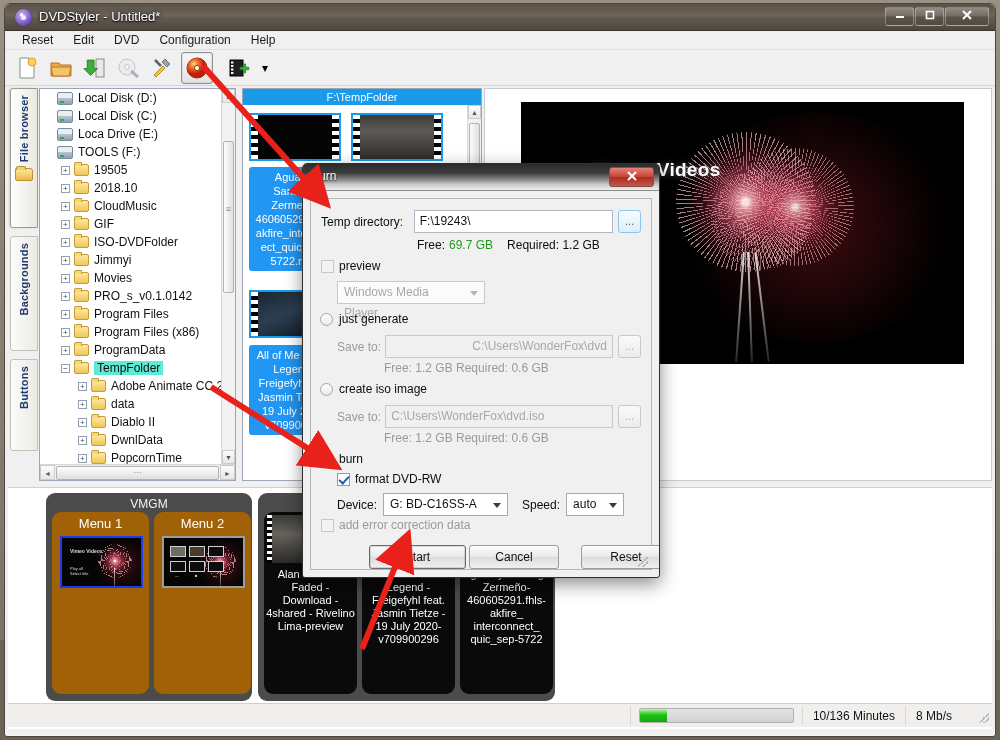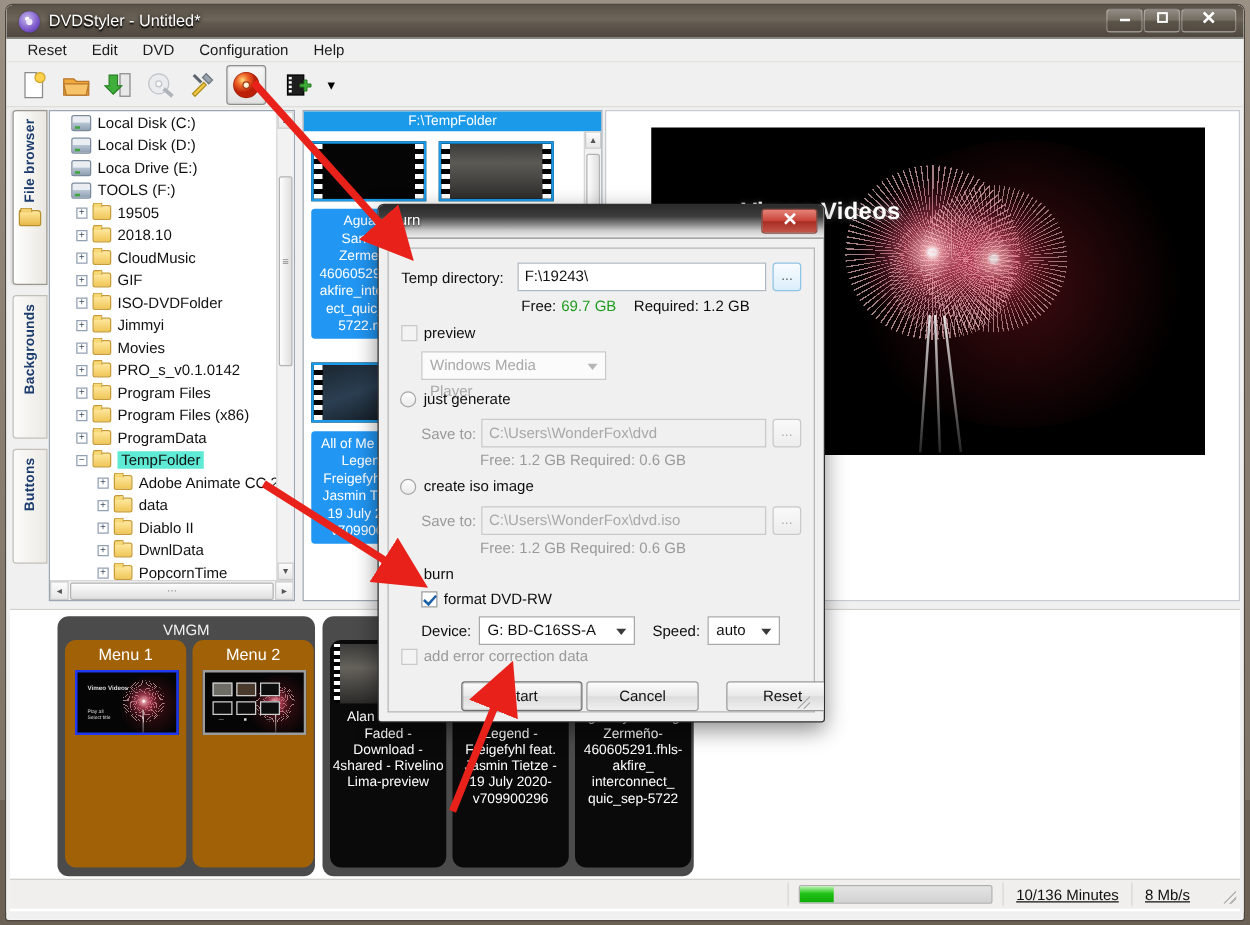--- a/index.html
+++ b/index.html
@@ -293,21 +293,21 @@
     color:#f2f2f2; font-size:12px;
   }
 
   
   .statusbar {
     position:absolute; left:3px; bottom:3px; right:3px; height:24px;
     background:#f0efed; border-top:1px solid #d2d0cc;
     display:flex; align-items:center; justify-content:flex-end;
   }
   .status-sep { width:1px; align-self:stretch; background:#d9d7d3; margin:2px 0; }
-  .status-cell { padding:0 10px; font-size:12px; color:#111; line-height:24px;text-decoration:underline; }
+  .status-cell { padding:0 10px; font-size:12px; color:#111; line-height:24px; }
   .progress-outer {
     width:155px; height:15px; margin:0 8px;
     border:1px solid #b0b0b0; border-radius:2px;
     background: linear-gradient(180deg,#e4e4e4,#d2d2d2);
     overflow:hidden;
   }
   .progress-fill {
     height:100%; width:18%;
     background: linear-gradient(180deg,#b9f7b0,#23c217 45%, #0faa07);
   }
@@ -517,26 +517,26 @@
         <div class="vtab" style="height:92px; margin-top:8px;">
           <div class="vlabel">Buttons</div>
         </div>
       </div>
 
       <div class="tree-panel">
         <div class="tree-rows" id="tree-rows">
             <div class="trow" style="padding-left: 4px;">
               <span class="expander empty"></span>
               <span class="drive-ico"></span>
-              <span class="tlabel">Local Disk (C:)</span>
+              <span class="tlabel">Local Disk (D:)</span>
             </div>
             <div class="trow" style="padding-left: 4px;">
               <span class="expander empty"></span>
               <span class="drive-ico"></span>
-              <span class="tlabel">Local Disk (D:)</span>
+              <span class="tlabel">Local Disk (C:)</span>
             </div>
             <div class="trow" style="padding-left: 4px;">
               <span class="expander empty"></span>
               <span class="drive-ico"></span>
               <span class="tlabel">Loca Drive (E:)</span>
             </div>
             <div class="trow" style="padding-left: 4px;">
               <span class="expander empty"></span>
               <span class="drive-ico"></span>
               <span class="tlabel">TOOLS (F:)</span>
@@ -789,21 +789,21 @@
           <span>Windows Media Player</span>
           <span class="carat"></span>
         </div>
 
         <div class="row" style="left:9px; top:113px;">
           <span class="radio"></span>
           <span class="lbl">just generate</span>
         </div>
         <div class="row" style="left:26px; top:136px; right:10px;">
           <div class="lbl dim" style="width:50px;">Save to:</div>
-          <div class="txtbox dim" style="width:236px;">C:\Users\WonderFox\dvd</div>
+          <div class="txtbox dim" style="width:236px;text-align:right;">C:\Users\WonderFox\dvd</div>
           <div class="btn-dots dim" style="margin-left:5px;">...</div>
         </div>
         <div class="row" style="left:73px; top:162px;">
           <span class="lbl dim">Free: 1.2 GB    Required: 0.6 GB</span>
         </div>
 
         <div class="row" style="left:9px; top:183px;">
           <span class="radio"></span>
           <span class="lbl">create iso image</span>
         </div>

